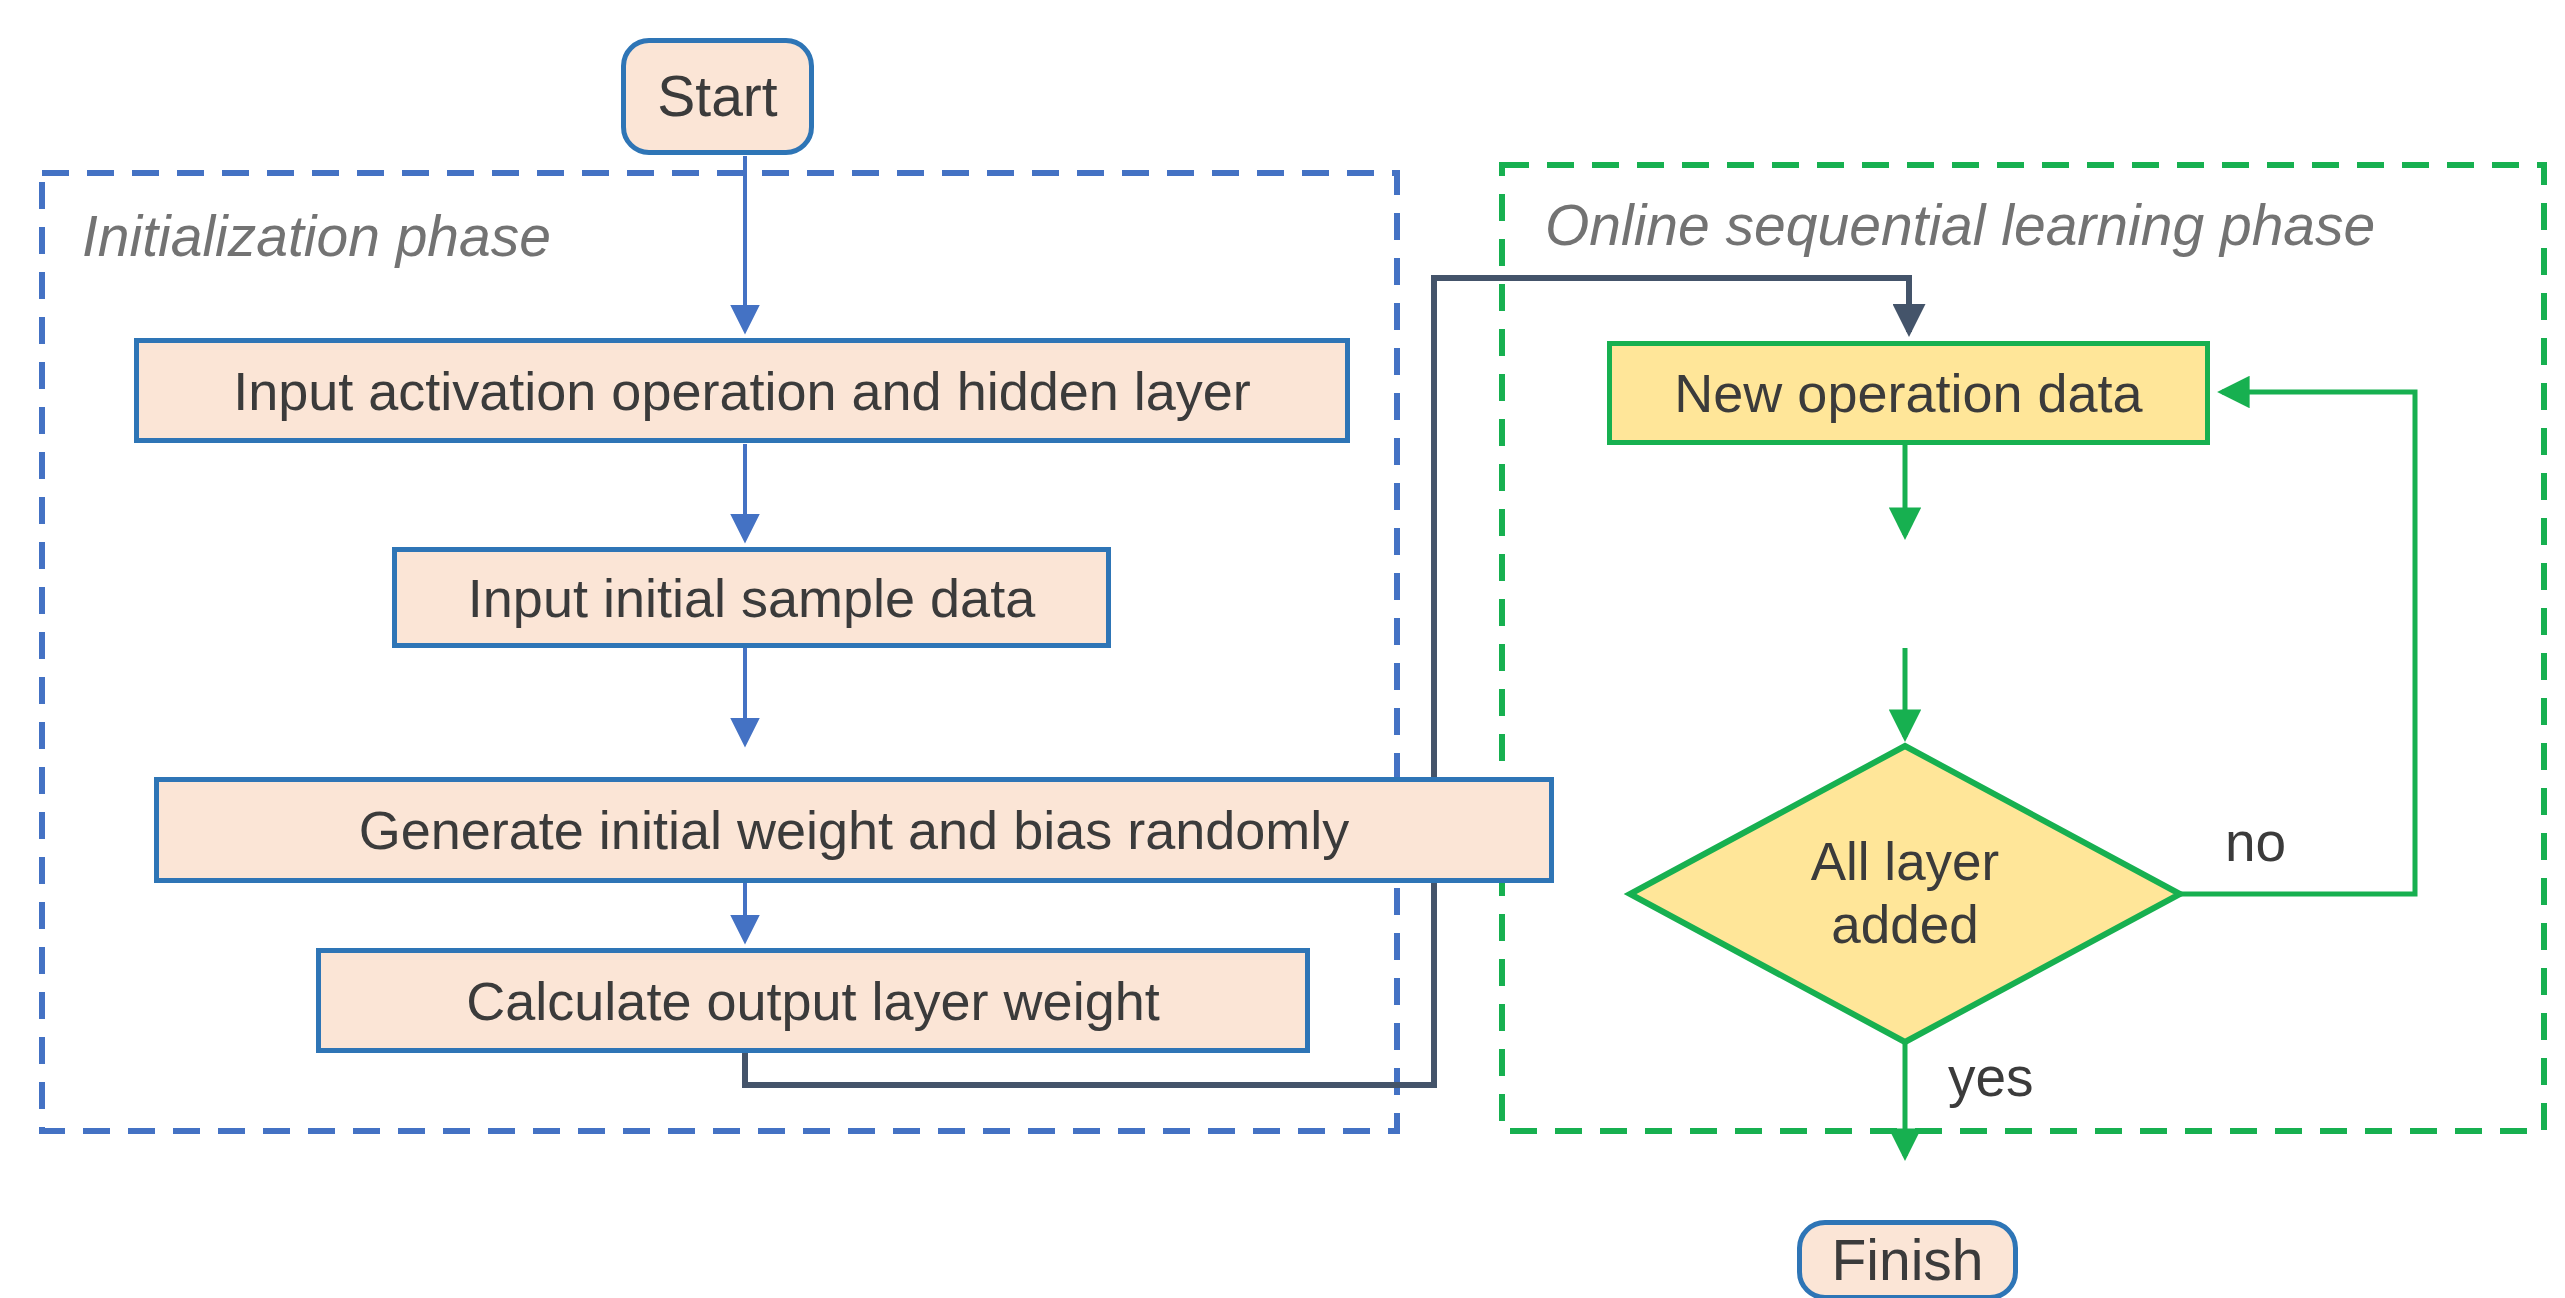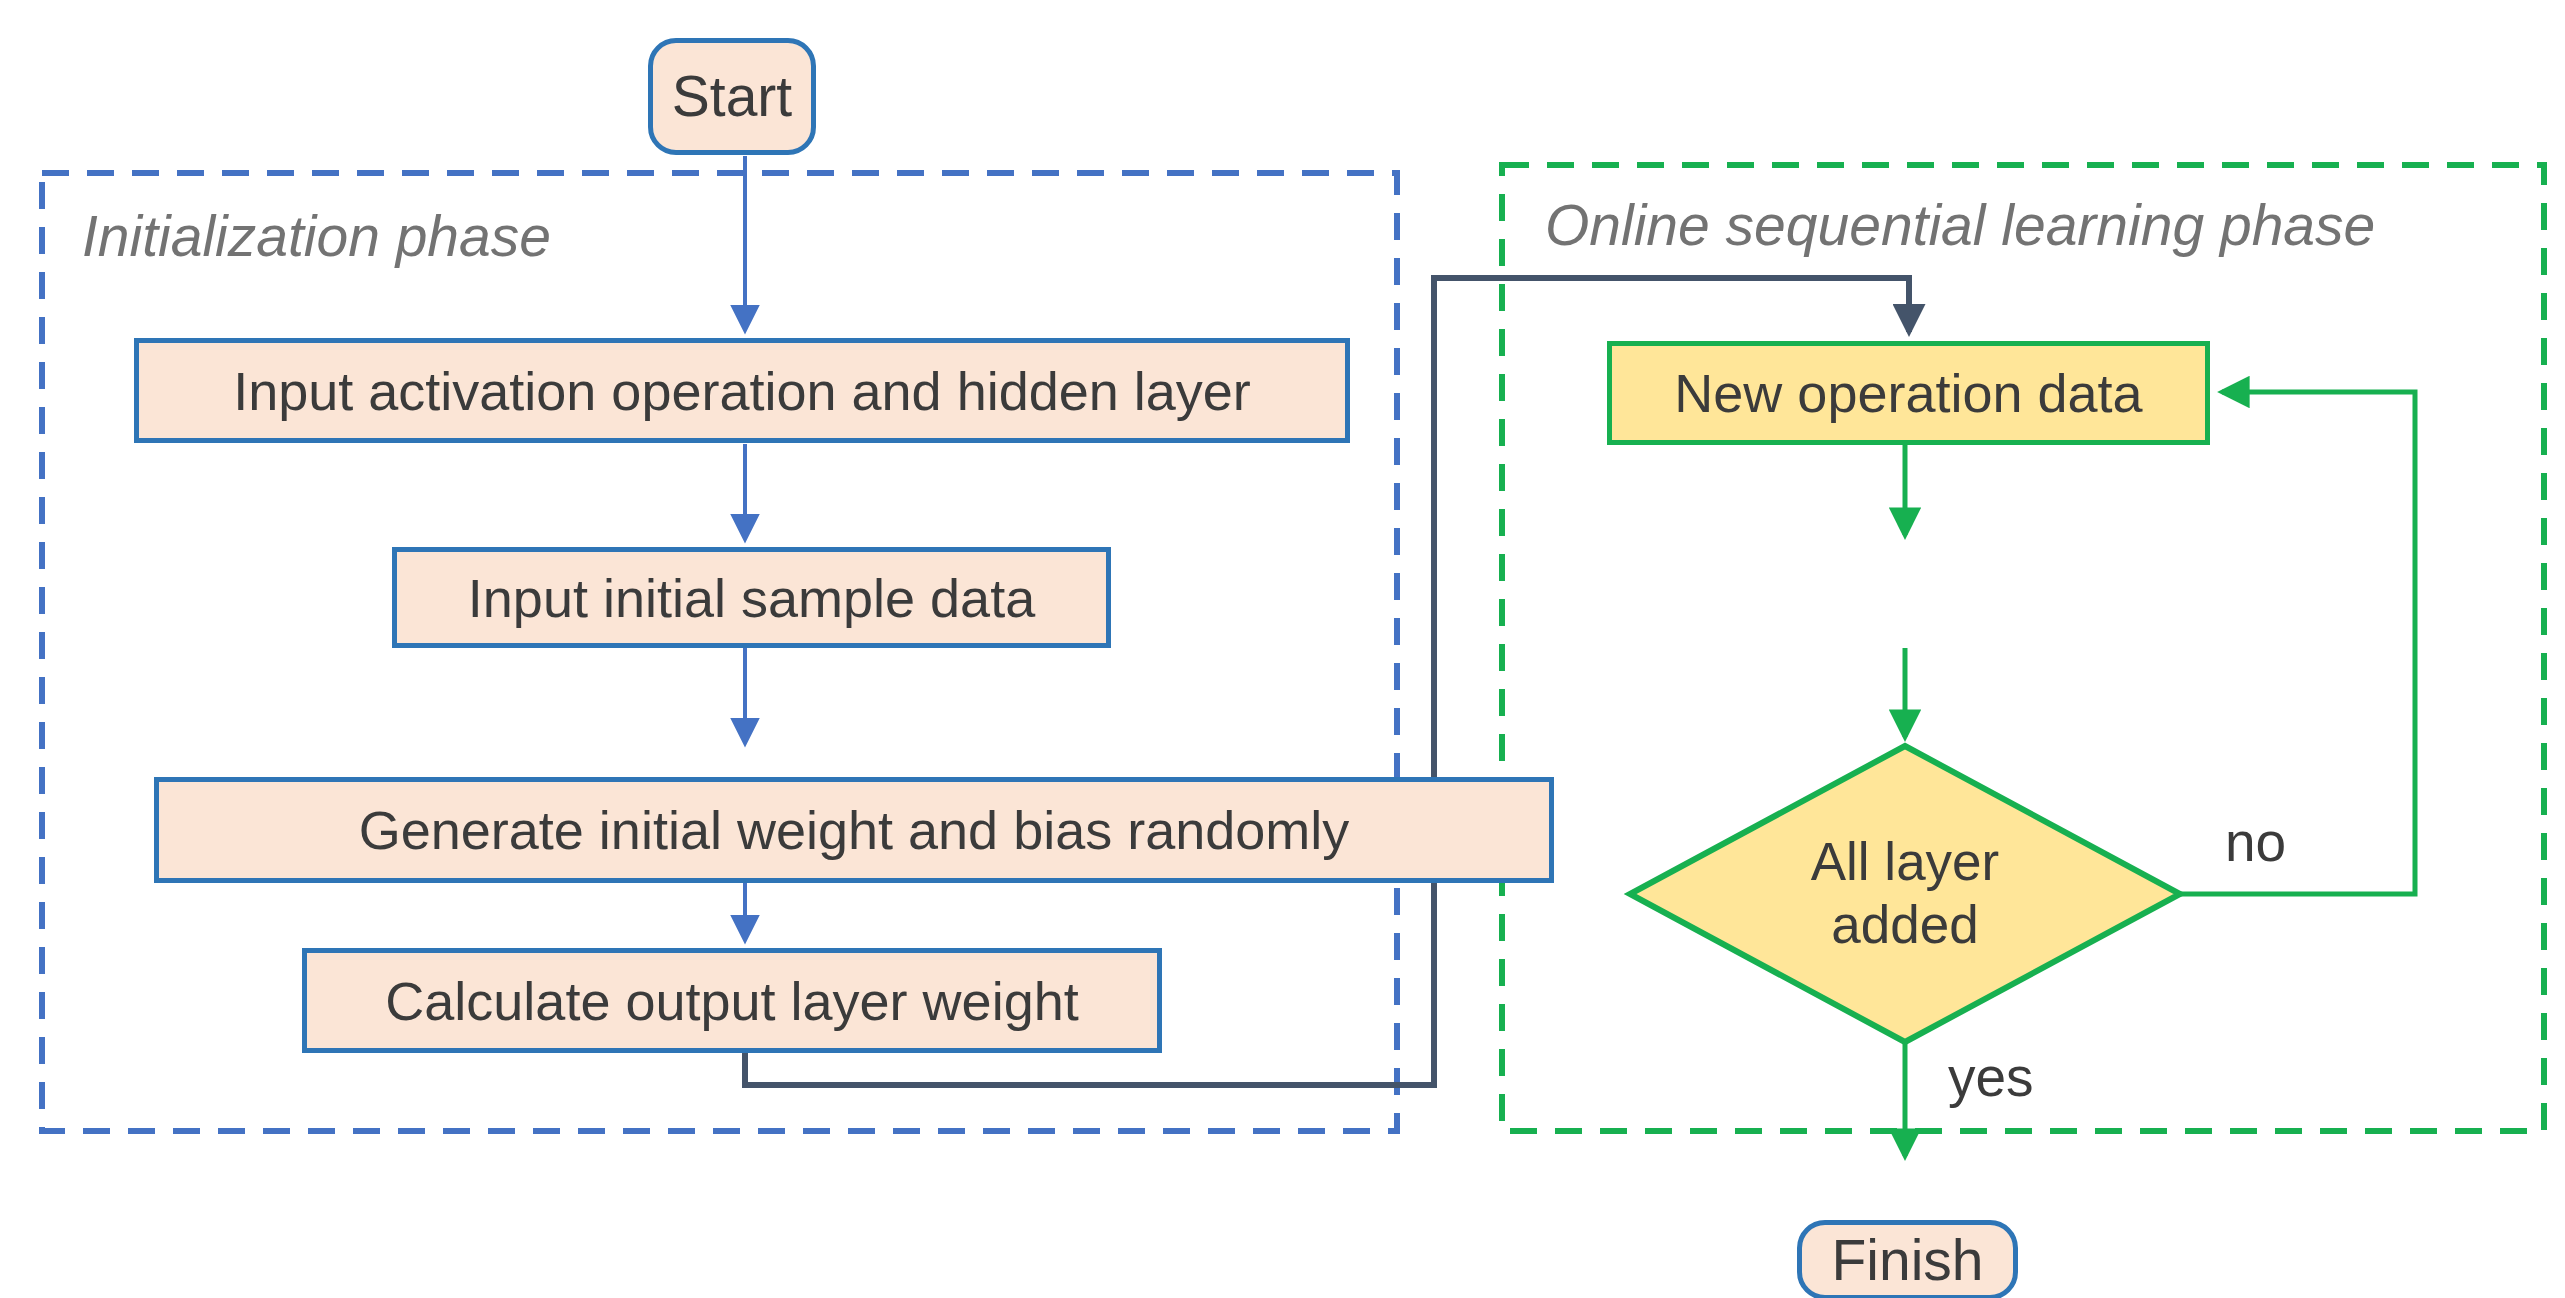--- a/index.html
+++ b/index.html
@@ -126,29 +126,29 @@
     <path class="edge-green" d="M1905 648 V737" marker-end="url(#ah-green)"></path>
     <path class="edge-green" d="M1905 1043 V1156" marker-end="url(#ah-green)"></path>
     <path class="edge-green" d="M2181 894 H2415 V392 H2222" marker-end="url(#ah-green)"></path>
 
     <polygon class="diamond-shape" points="1905,746 2180,894 1905,1042 1630,894"></polygon>
   </svg>
 
   <div class="phase-label" style="left:82px; top:204px;">Initialization phase</div>
   <div class="phase-label" style="left:1545px; top:193px;">Online sequential learning phase</div>
 
-  <div class="node peach terminal" style="left:648px; top:38px; width:168px; height:117px;">Start</div>
+  <div class="node peach terminal" style="left:621px; top:38px; width:193px; height:117px;">Start</div>
 
   <div class="node peach" style="left:134px; top:338px; width:1216px; height:105px;">Input activation operation and hidden layer</div>
 
   <div class="node peach" style="left:392px; top:547px; width:719px; height:101px;">Input initial sample data</div>
 
   <div class="node peach" style="left:154px; top:777px; width:1400px; height:106px;">Generate initial weight and bias randomly</div>
 
-  <div class="node peach" style="left:302px; top:948px; width:860px; height:105px;">Calculate output layer weight</div>
+  <div class="node peach" style="left:316px; top:948px; width:994px; height:105px;">Calculate output layer weight</div>
 
   <div class="node yellow" style="left:1607px; top:341px; width:603px; height:104px;">New operation data</div>
 
 
   <div class="diamond-label" style="left:1630px; top:746px; width:550px; height:296px;">
     <span>All layer</span>
     <span>added</span>
   </div>
 
   <div class="node peach terminal" style="left:1797px; top:1220px; width:221px; height:80px;">Finish</div>

